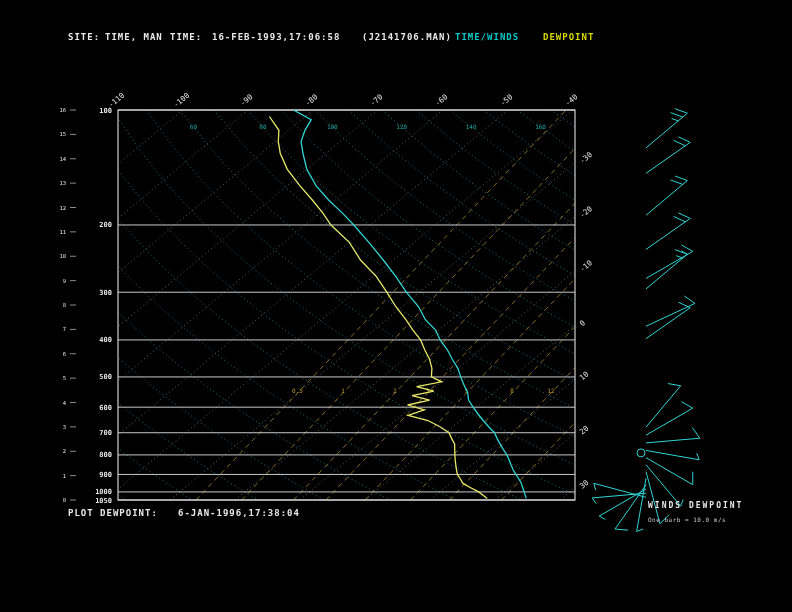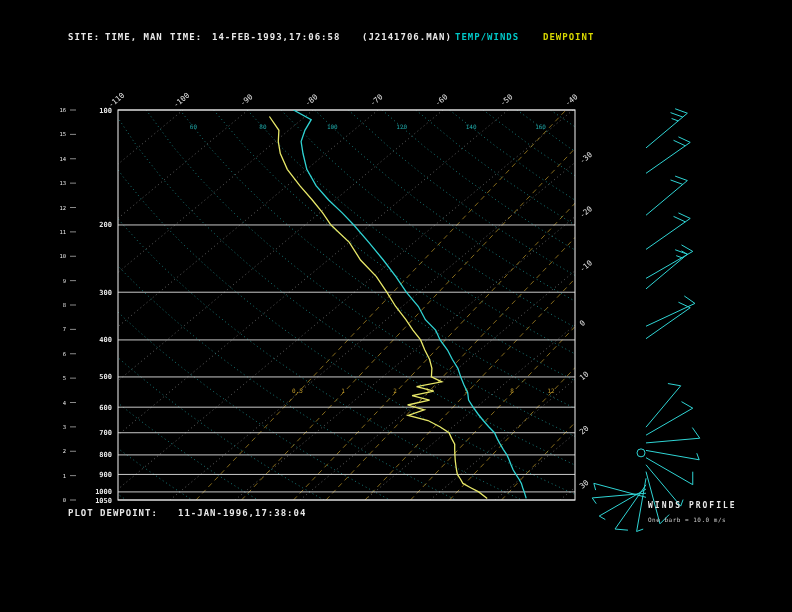--- a/index.html
+++ b/index.html
@@ -16,23 +16,23 @@
 </style>
 </head>
 <body>
 
 <div class="page">
 
   <div>
     <span class="txt hdr-txt" style="left:68px">SITE:</span>
     <span class="txt hdr-txt" style="left:105px">TIME, MAN</span>
     <span class="txt hdr-txt" style="left:170px">TIME:</span>
-    <span class="txt hdr-txt" style="left:212px">14-FEB-1993,17:06:58</span>
+    <span class="txt hdr-txt" style="left:212px">16-FEB-1993,17:06:58</span>
     <span class="txt hdr-txt" style="left:362px">(J2141706.MAN)</span>
-    <span class="txt hdr-txt cyan" style="left:455px">TEMP/WINDS</span>
+    <span class="txt hdr-txt cyan" style="left:455px">TIME/WINDS</span>
     <span class="txt hdr-txt yellow" style="left:543px">DEWPOINT</span>
   </div>
 
   <svg id="skewt" width="792" height="612" viewBox="0 0 792 612">
       <defs>
         <clipPath id="pc">
           <rect x="118" y="110" width="457" height="390"></rect>
         </clipPath>
       </defs>
       <g clip-path="url(#pc)">
@@ -248,22 +248,22 @@
         <line x1="599.2346281956403" y1="516.0450400430847" x2="605.2968060221314" y2="519.5450400430847" stroke="#2fd4d4" stroke-width="1"></line>
         <line x1="646" y1="493.21595258405233" x2="592.2054863030457" y2="497.92236269242585" stroke="#2fd4d4" stroke-width="1"></line>
         <line x1="592.2054863030457" y1="497.92236269242585" x2="596.2205213575031" y2="503.65642700244877" stroke="#2fd4d4" stroke-width="1"></line>
         <line x1="646" y1="497.3185026392605" x2="593.8400053803903" y2="483.34227420372434" stroke="#2fd4d4" stroke-width="1"></line>
         <line x1="593.8400053803903" y1="483.34227420372434" x2="595.6517386961079" y2="490.10375498774783" stroke="#2fd4d4" stroke-width="1"></line>
         <circle cx="641" cy="452.86818483338" r="4" fill="none" stroke="#2fd4d4" stroke-width="1"></circle>
       </g>
     </svg>
 
   <div>
-    <span class="txt wp-title">WINDS PROFILE</span>
+    <span class="txt wp-title">WINDS DEWPOINT</span>
     <span class="txt wp-note">One barb = 10.0 m/s</span>
   </div>
 
   <div>
     <span class="txt ftr-txt" style="left:68px">PLOT DEWPOINT:</span>
-    <span class="txt ftr-txt" style="left:178px">11-JAN-1996,17:38:04</span>
+    <span class="txt ftr-txt" style="left:178px">6-JAN-1996,17:38:04</span>
   </div>
 
 </div>
 
 </body></html>

